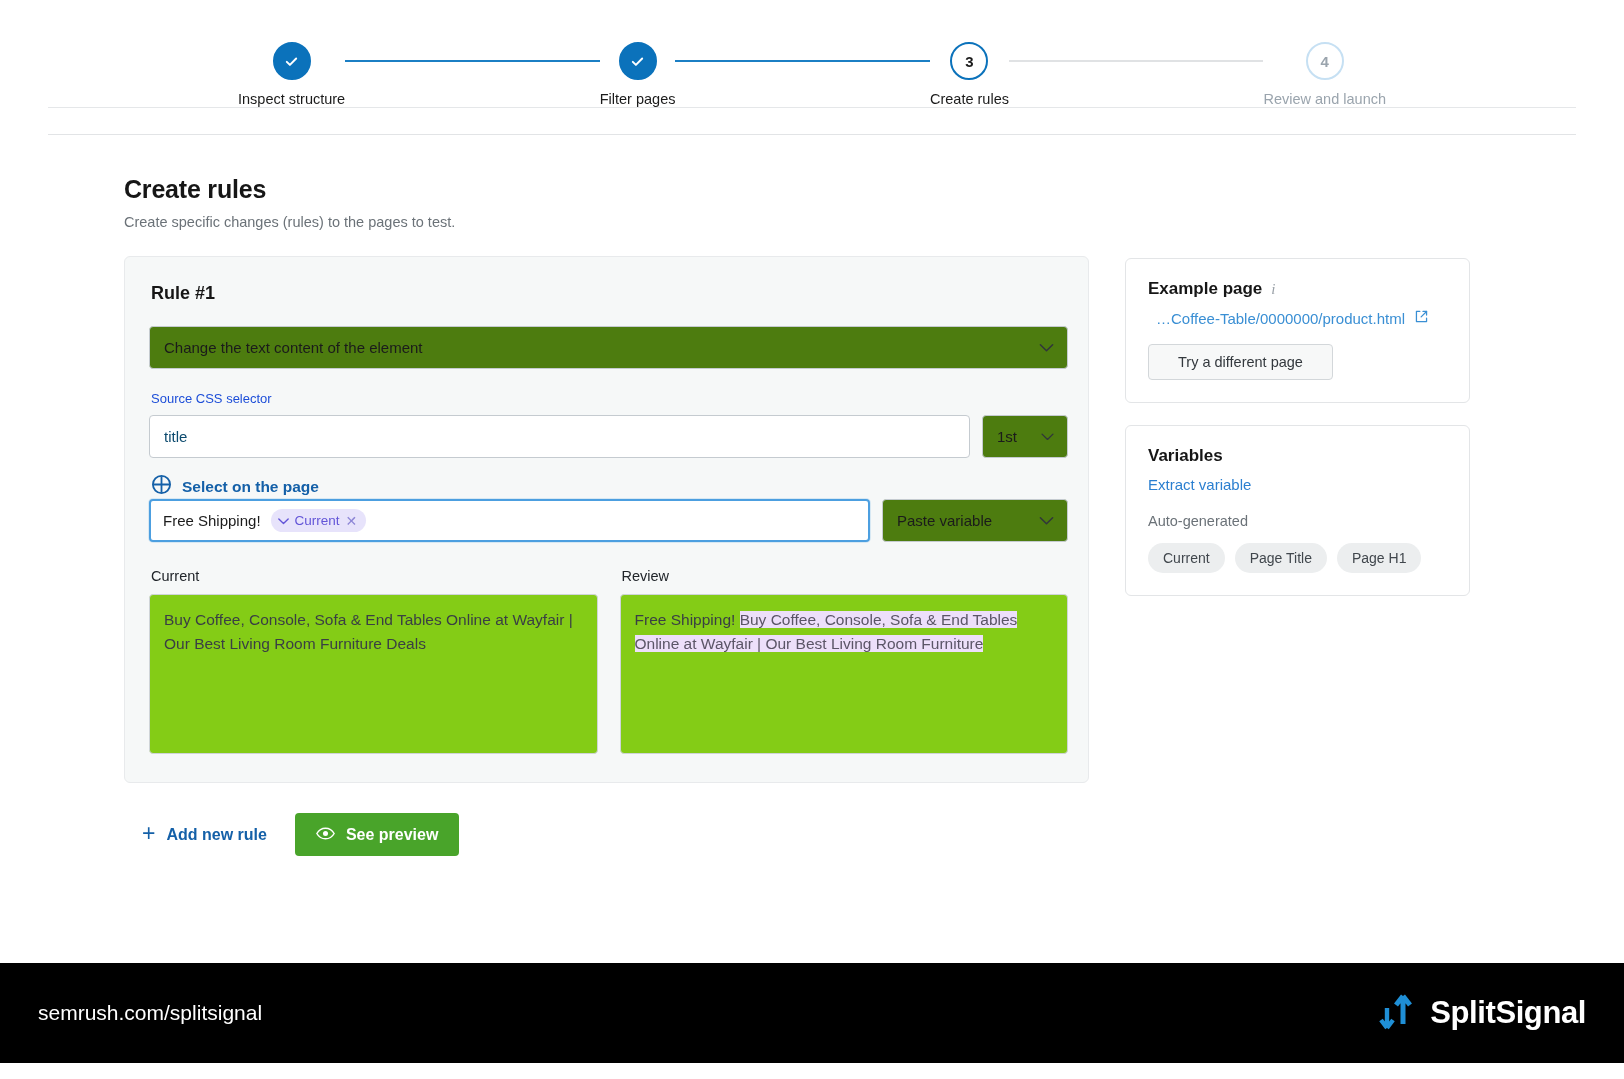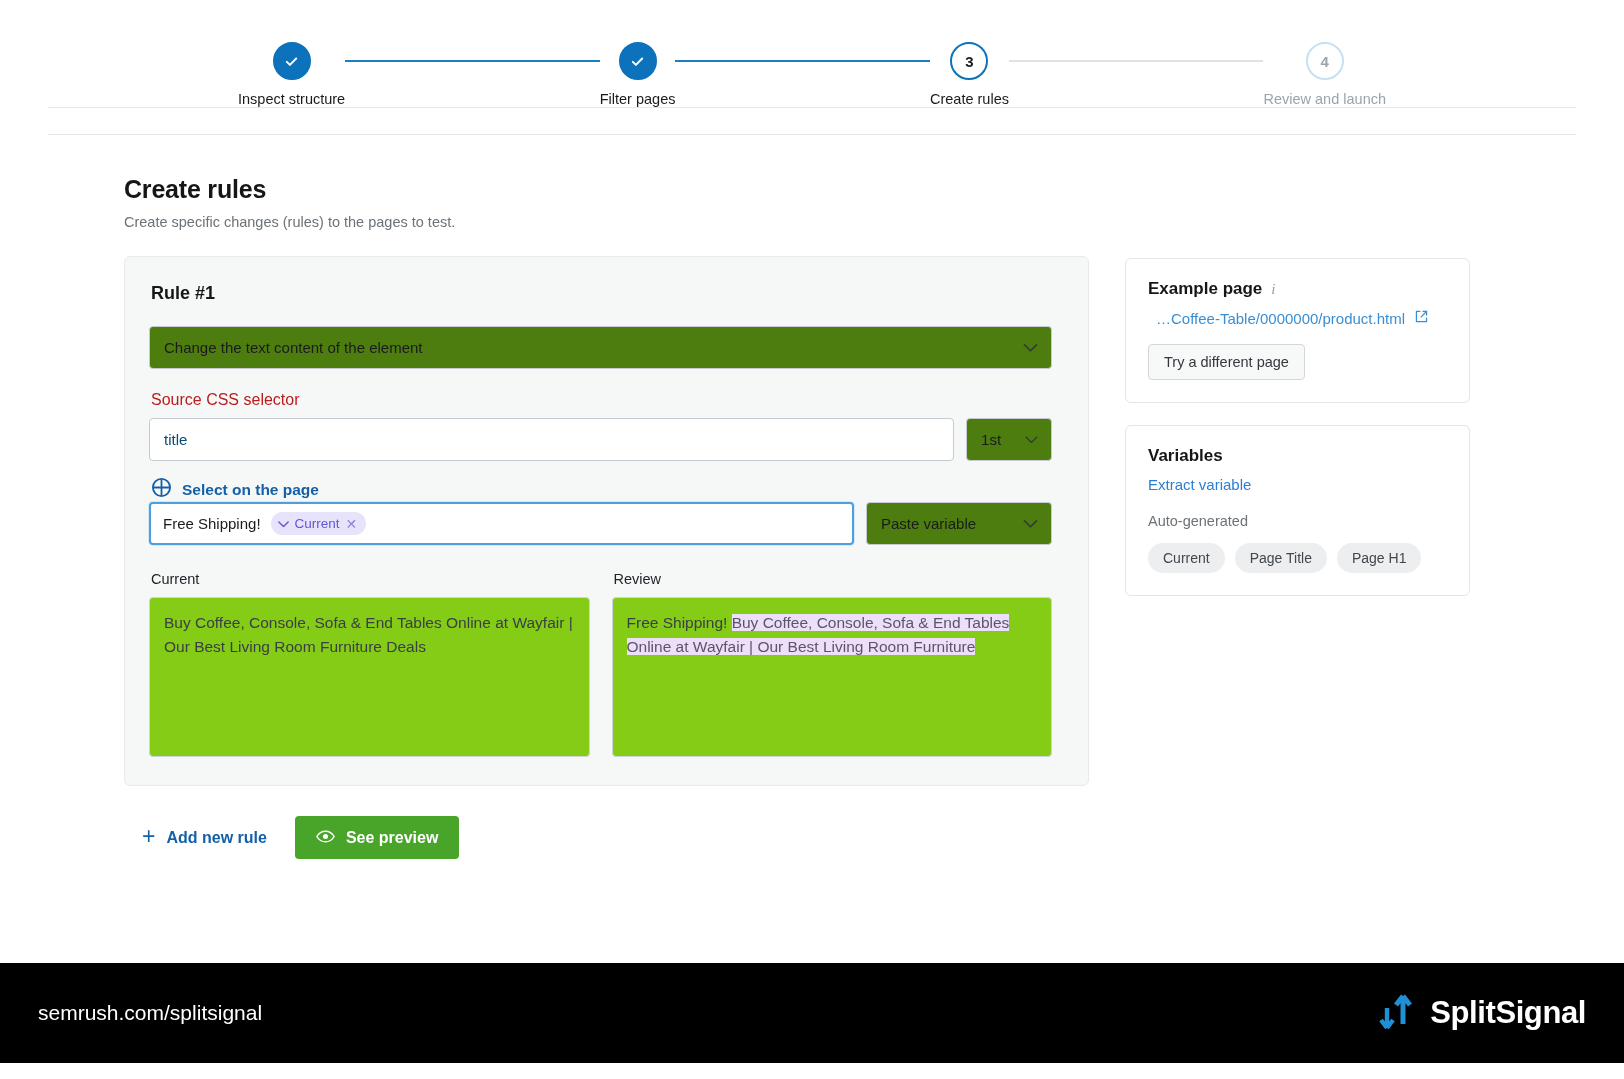--- a/index.html
+++ b/index.html
@@ -105,31 +105,31 @@
     gap: 36px;
   }
   .left-col { width: 965px; flex: 0 0 965px; }
   .right-col { width: 345px; flex: 0 0 345px; padding-top: 2px;}
 
   
   .rule-card {
     background: #f6f8f8;
     border: 1px solid #e8eaec;
     border-radius: 6px;
-    padding: 26px 36px 28px 24px;
+    padding: 26px 20px 28px 24px;
   }
   .rule-title {
     font-size: 18px;
     font-weight: 700;
     margin: 0 0 22px 2px;
     color: #161616;
   }
   .field-label {
-    font-size: 16px;
-    color: #b91c1c;
+    font-size: 13px;
+    color: #1d4ed8;
     margin: 0 0 9px 2px;
   }
 
   .input-base {
     width: 100%;
     height: 43px;
     border: 1px solid #c5cbd0;
     border-radius: 4px;
     background: #fff;
     font-family: "Liberation Sans", sans-serif;
@@ -308,21 +308,21 @@
     text-decoration: none;
     cursor: pointer;
   }
   .ext-icon { display:block; }
   .ghost-btn {
     background: #f7f8f8;
     border: 1px solid #d3d7da;
     border-radius: 4px;
     font-size: 14.5px;
     color: #33383d;
-    padding: 9px 15px;
+    padding: 9px 29px;
     cursor: pointer;
     font-family: "Liberation Sans", sans-serif;
   }
   .side-link {
     color: #2b7fd0;
     font-size: 15px;
     text-decoration: none;
     cursor: pointer;
     display: inline-block;
     margin-bottom: 20px;

